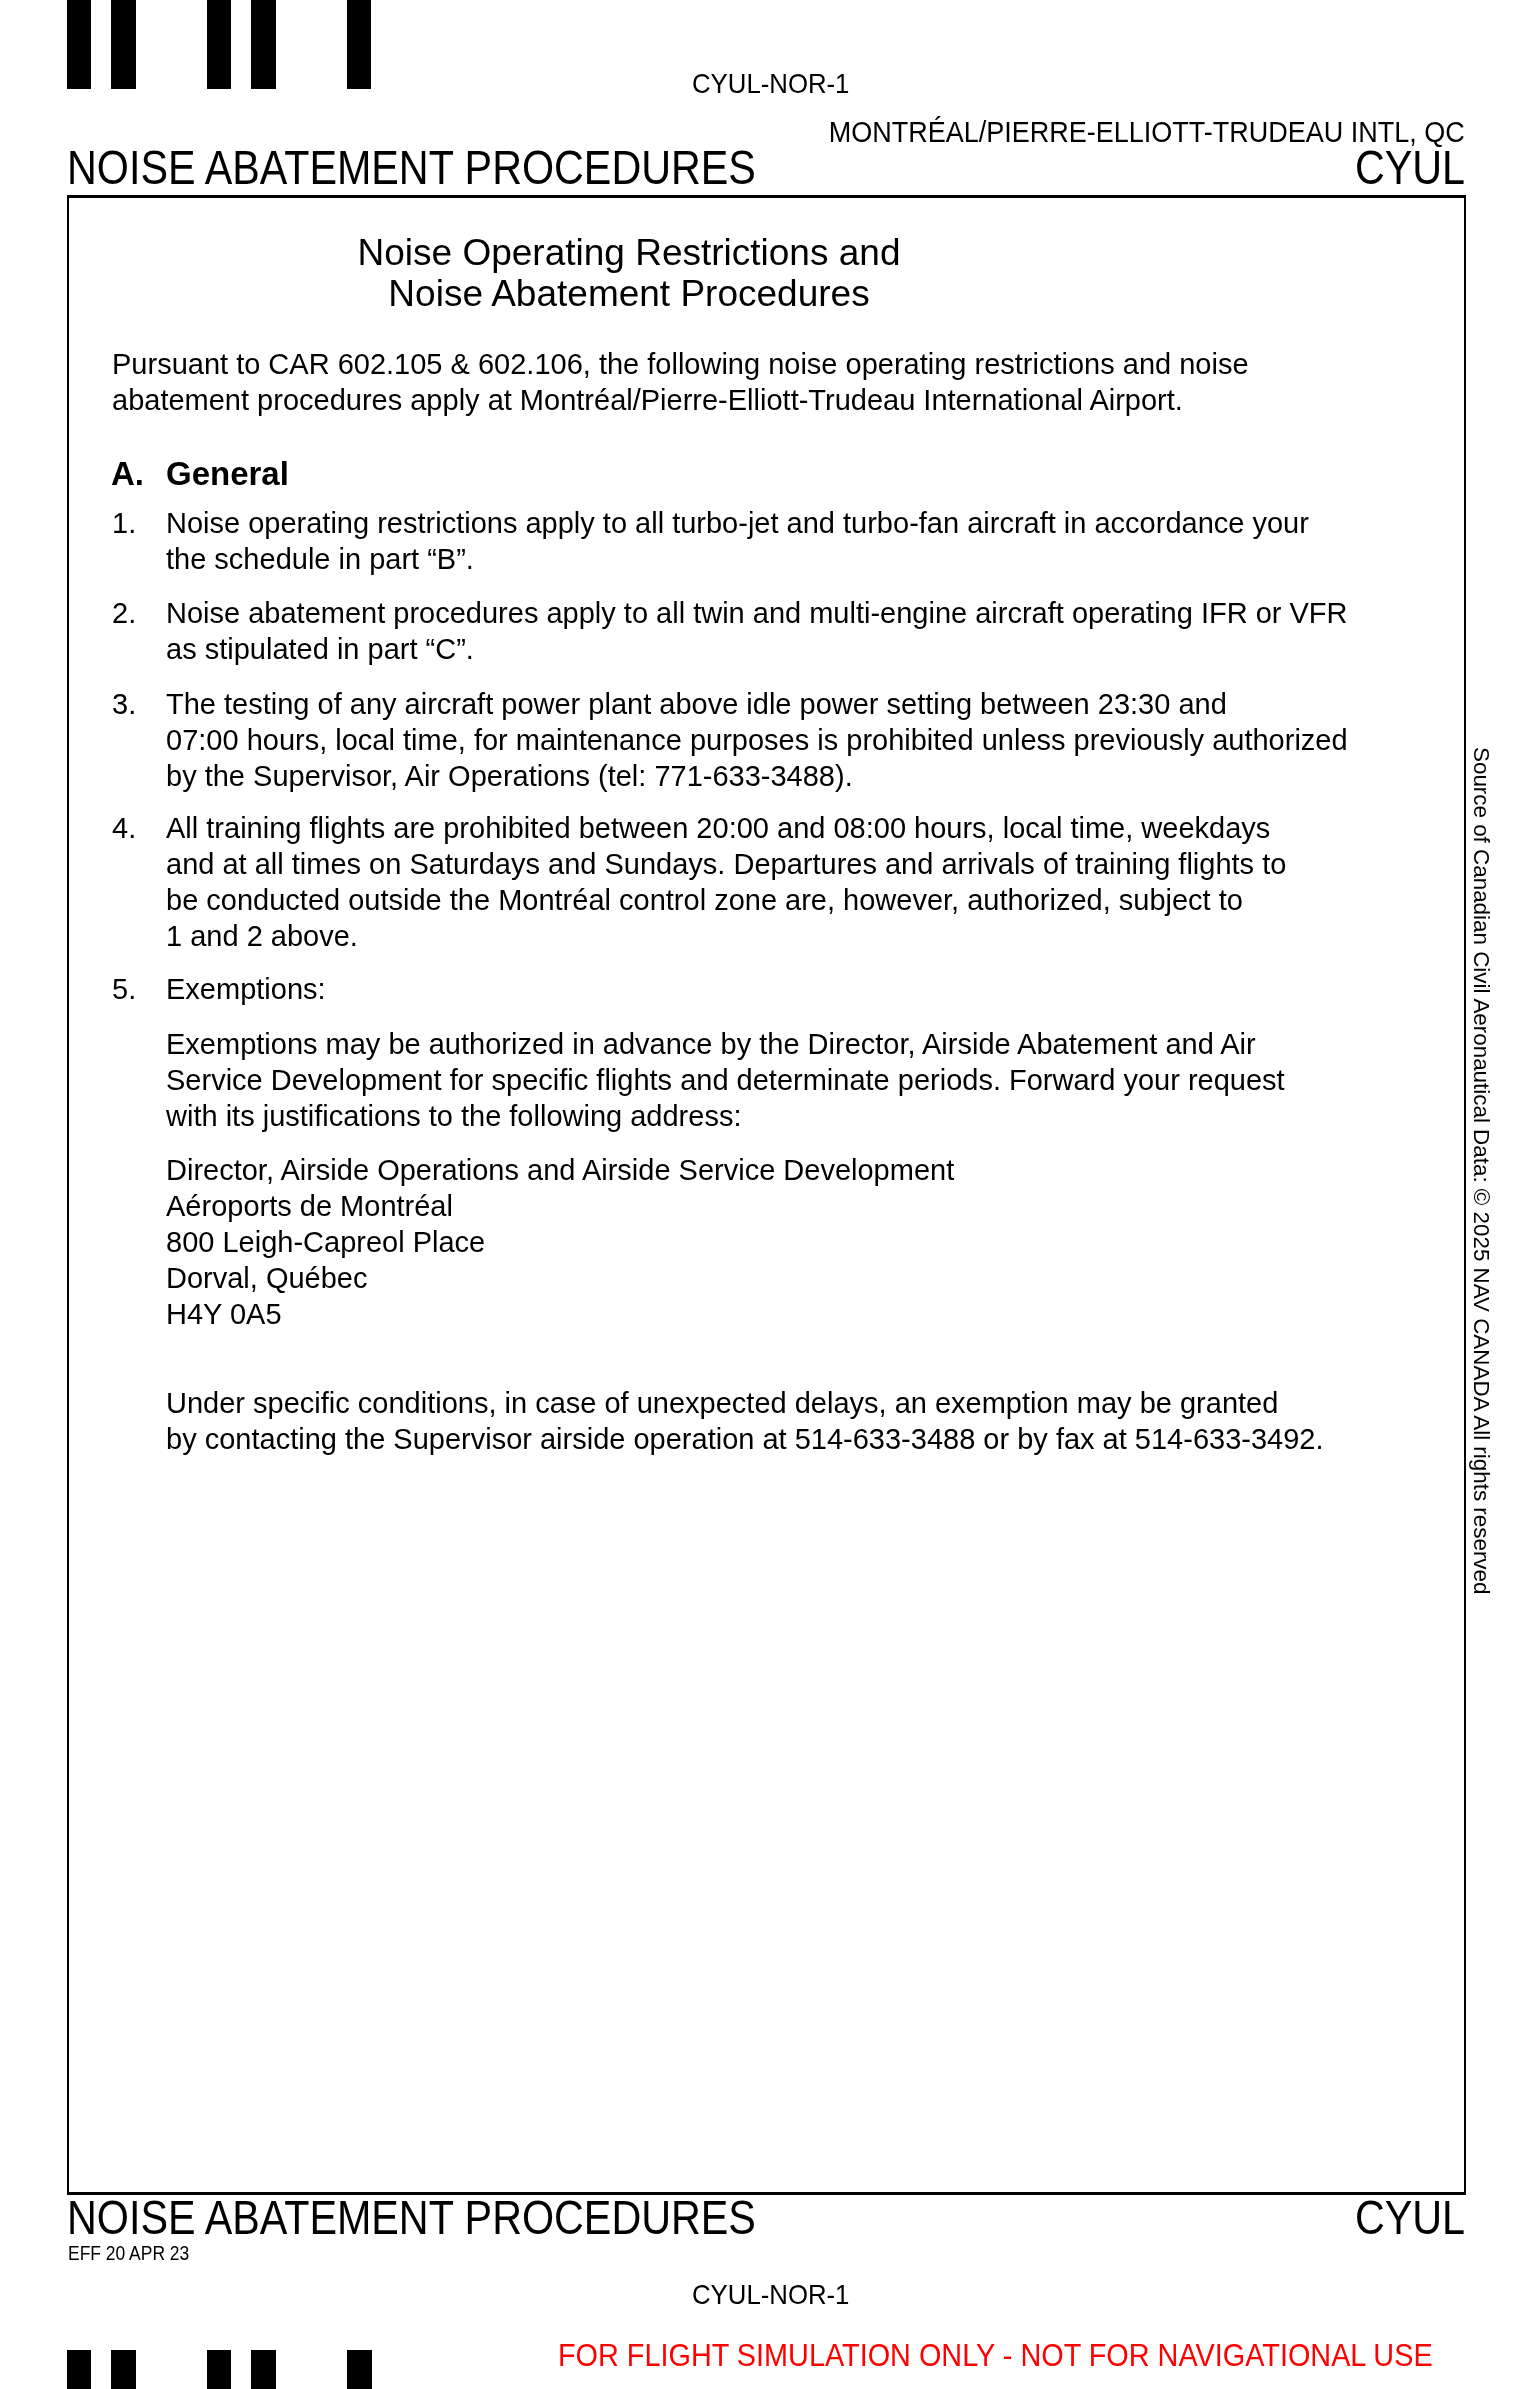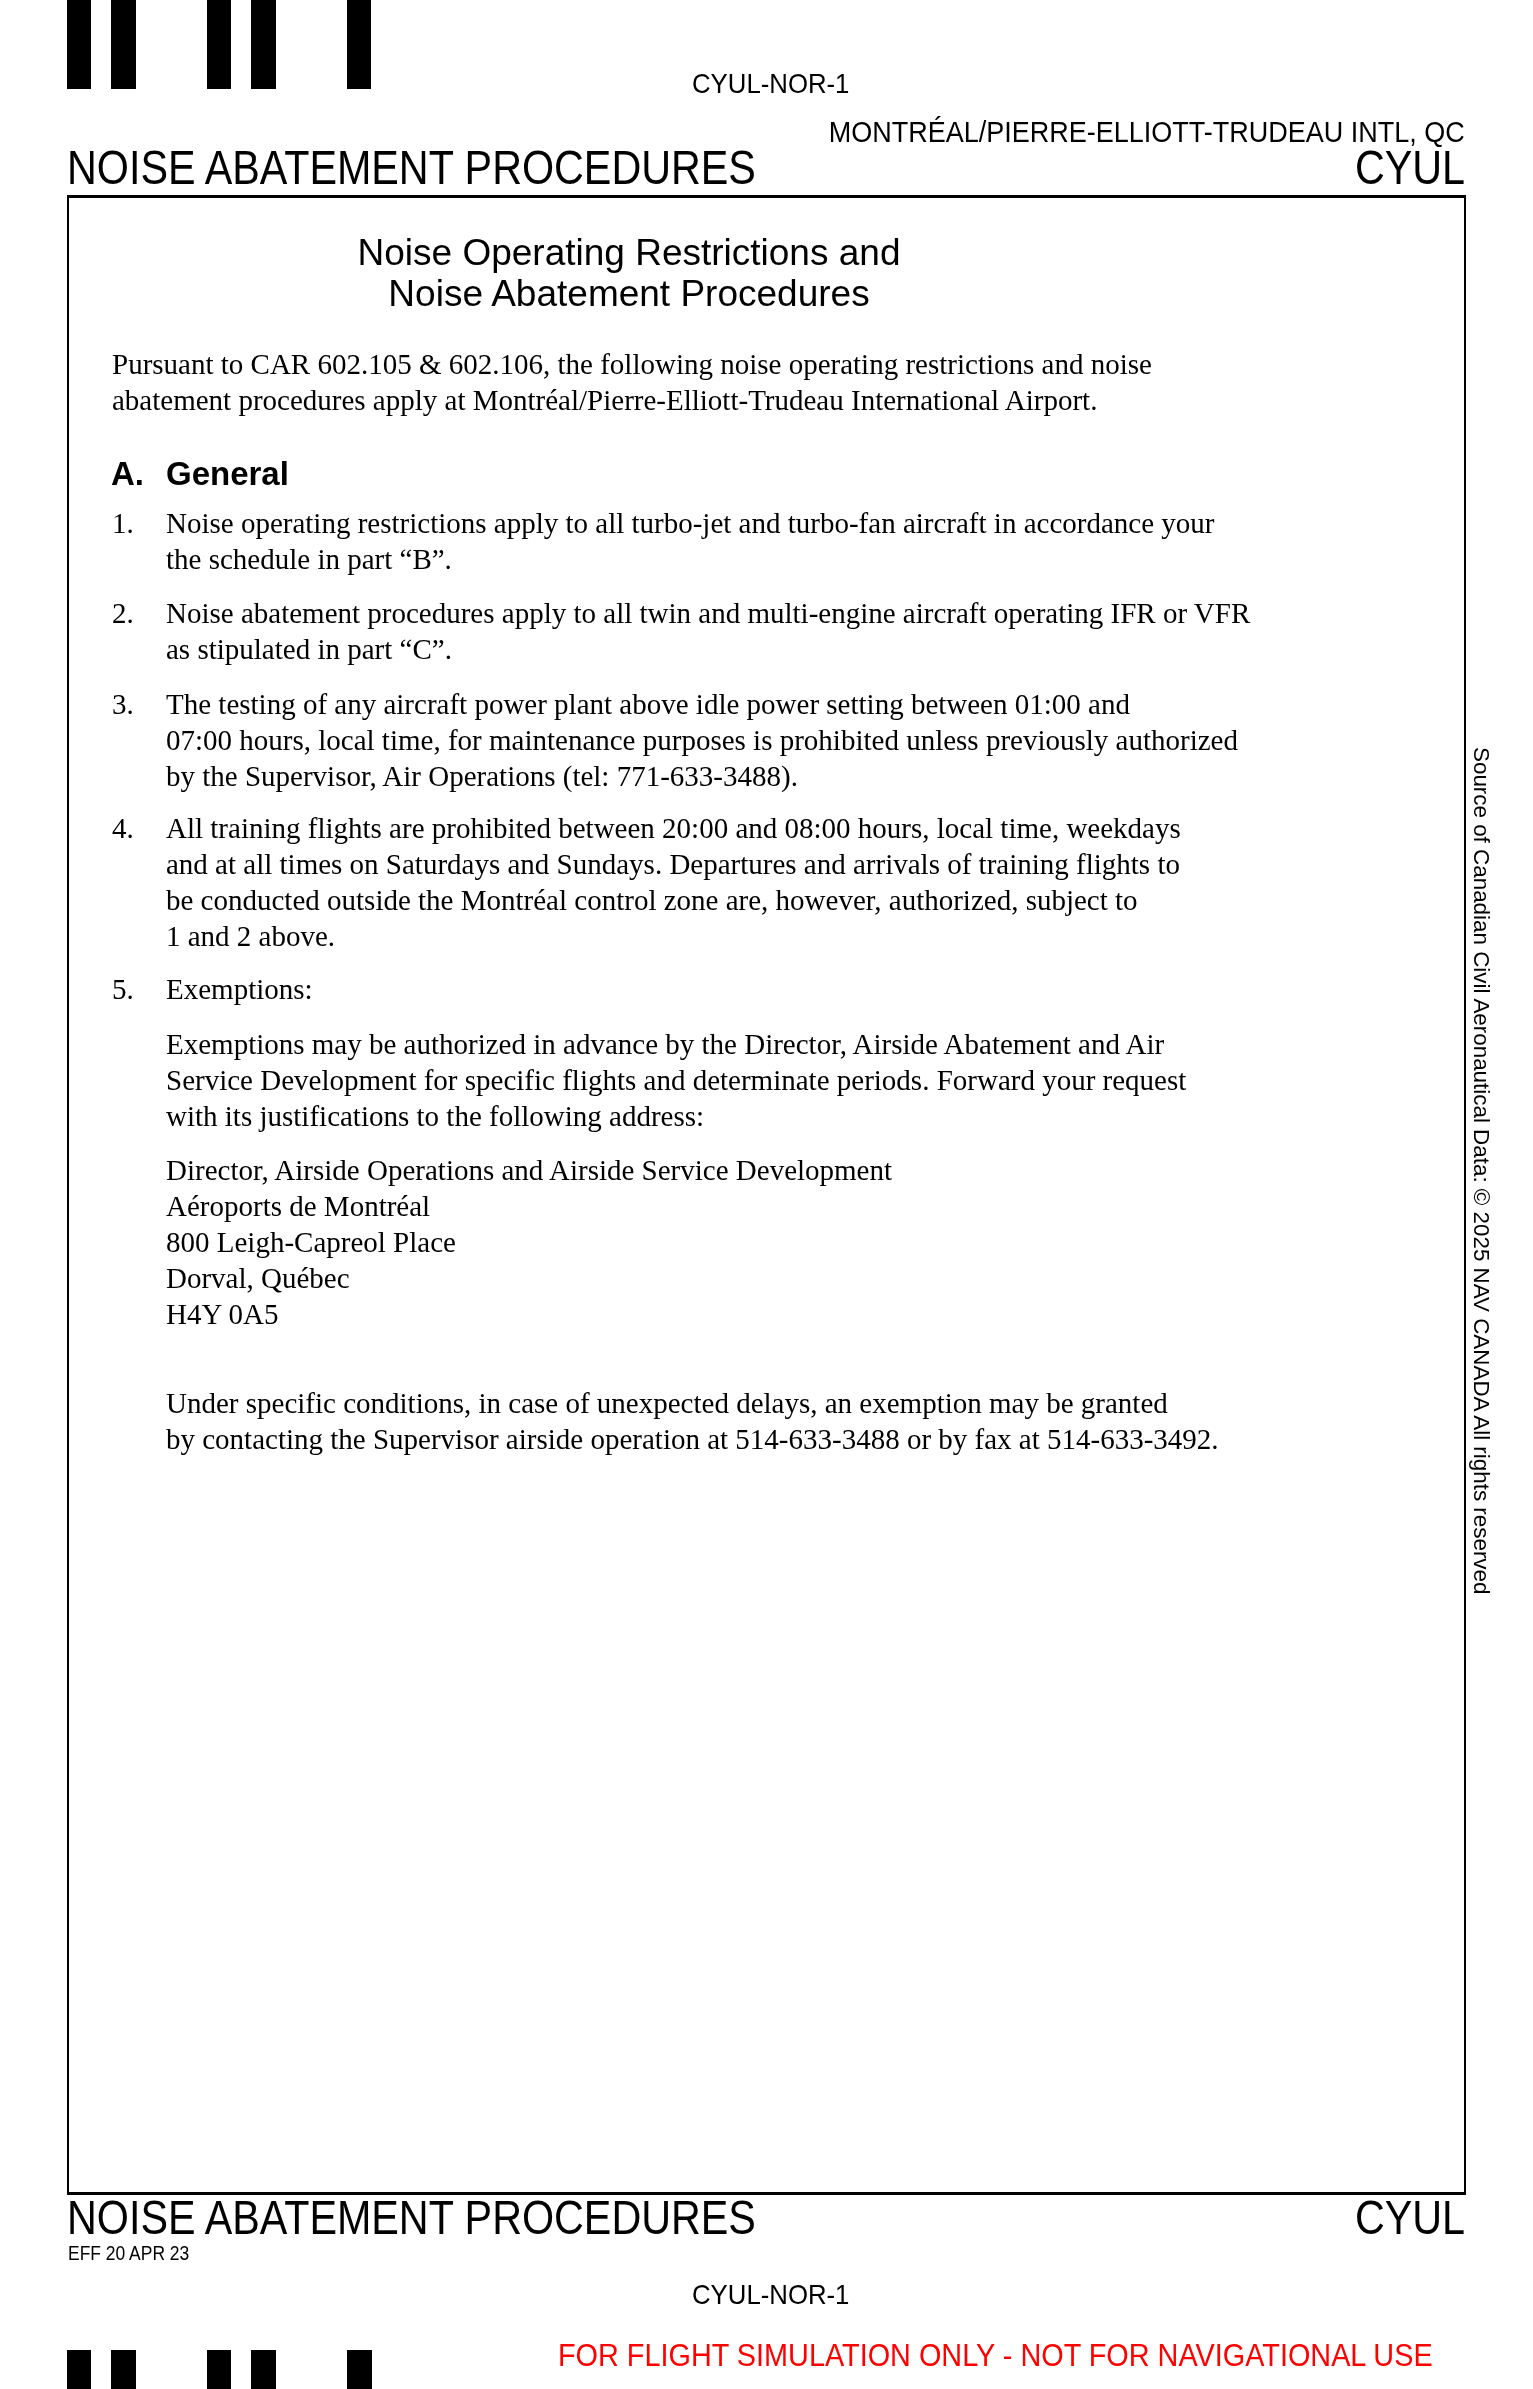--- a/index.html
+++ b/index.html
@@ -8,21 +8,21 @@
   .abs { position:absolute; white-space:nowrap; }
   .bar { position:absolute; background:#000; }
   .hdr-big { font-size:48px; line-height:48px; transform-origin:left top; }
   .hdr-right { text-align:right; }
   .small { font-size:28px; line-height:30px; }
   .box { position:absolute; left:67px; top:195px; width:1395px; height:1994px;
          border-left:2.2px solid #000; border-right:2.2px solid #000;
          border-top:3px solid #000; border-bottom:3px solid #000; }
   .title { position:absolute; left:67px; width:1124px; top:232px; text-align:center;
            font-weight:normal; font-size:37px; line-height:41px; }
-  .body { font-size:29px; line-height:36px;font-family:Liberation Serif, serif; }
+  .body { font-size:29px; line-height:36px; }
   .heading { font-weight:bold; font-size:33px; line-height:36px; }
   .num { position:absolute; left:112px; }
   .txt { position:absolute; left:166px; }
   .side { position:absolute; left:1492px; top:747px; font-size:22.4px; line-height:22.4px;
           transform-origin:left top; transform:rotate(90deg); white-space:nowrap; }
   .red { color:#ff0000; }
 </style>
 </head>
 <body>
 
@@ -68,21 +68,21 @@
   <span class="num">2.</span>
   <div class="txt">
     <div>Noise abatement procedures apply to all twin and multi-engine aircraft operating IFR or VFR</div>
     <div>as stipulated in part “C”.</div>
   </div>
 </div>
 
 <div class="abs body" style="left:0;top:686px;width:1494px;">
   <span class="num">3.</span>
   <div class="txt">
-    <div>The testing of any aircraft power plant above idle power setting between 01:00 and</div>
+    <div>The testing of any aircraft power plant above idle power setting between 23:30 and</div>
     <div>07:00 hours, local time, for maintenance purposes is prohibited unless previously authorized</div>
     <div>by the Supervisor, Air Operations (tel: 771-633-3488).</div>
   </div>
 </div>
 
 <div class="abs body" style="left:0;top:810px;width:1494px;">
   <span class="num">4.</span>
   <div class="txt">
     <div>All training flights are prohibited between 20:00 and 08:00 hours, local time, weekdays</div>
     <div>and at all times on Saturdays and Sundays. Departures and arrivals of training flights to</div>

